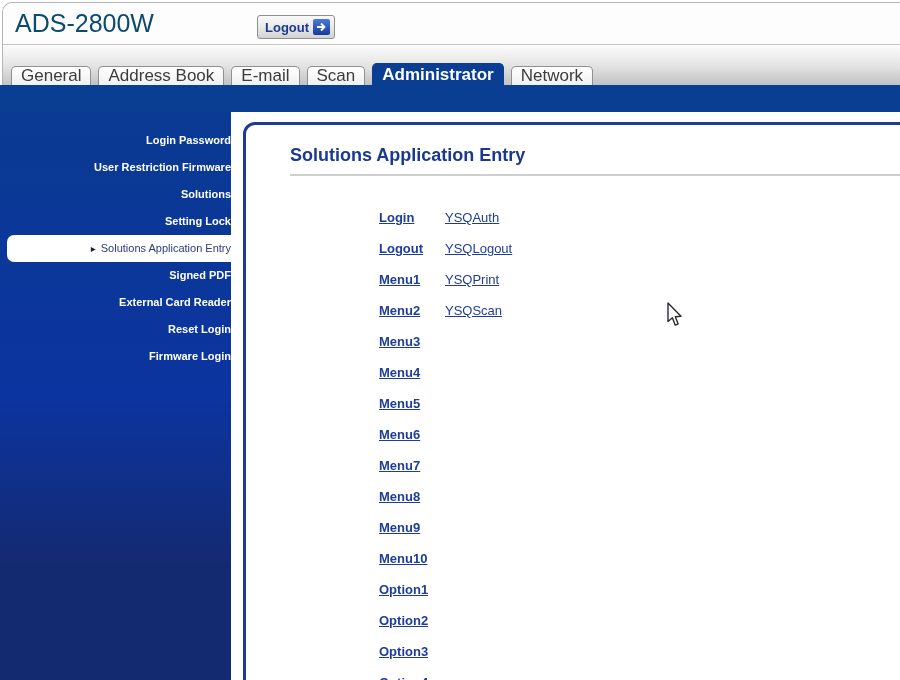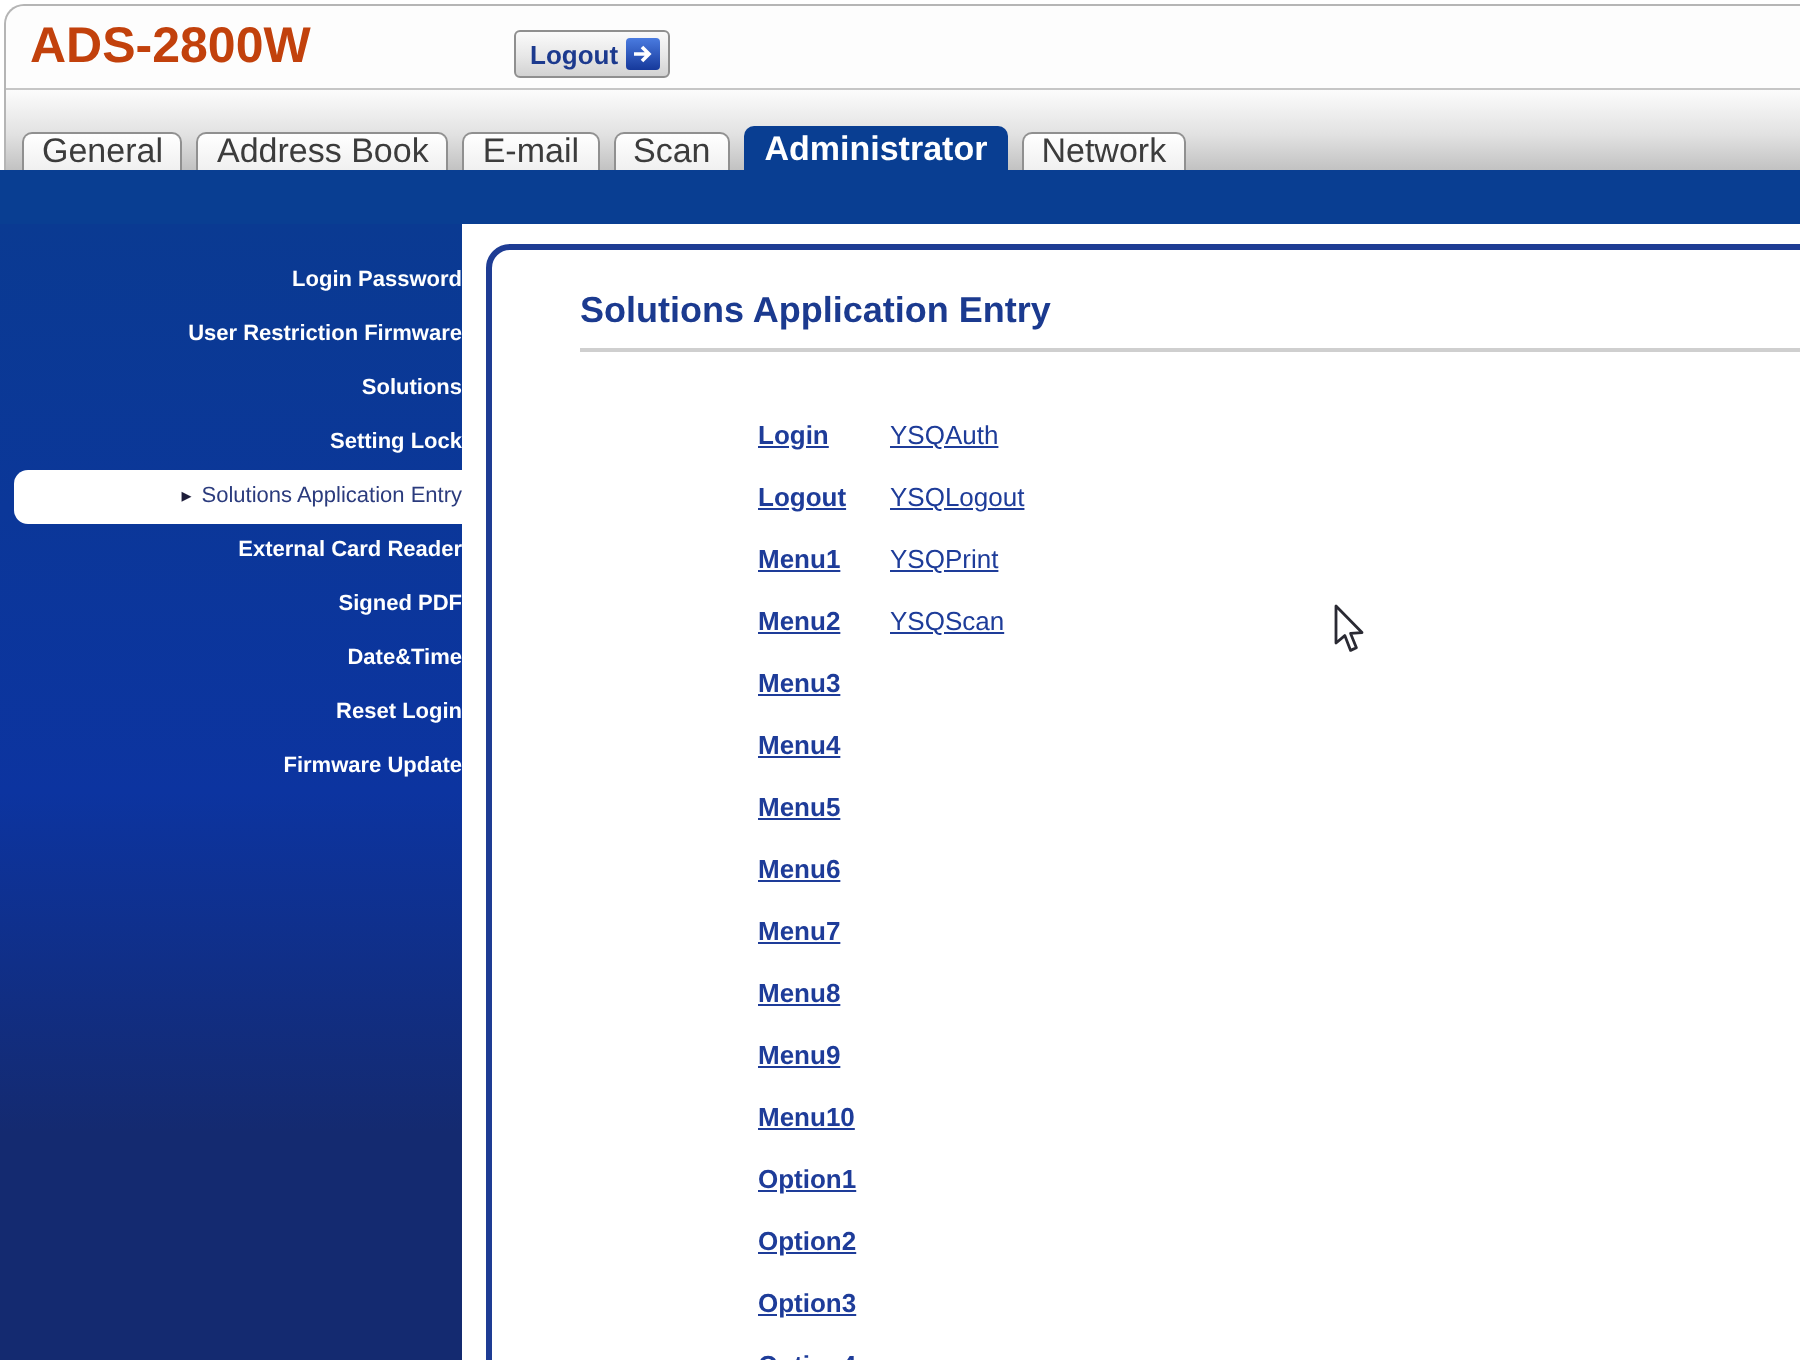--- a/index.html
+++ b/index.html
@@ -5,21 +5,21 @@
   html,body{margin:0;padding:0;background:#fff;}
   .page{position:relative;width:900px;height:680px;overflow:hidden;background:#fff;
         font-family:"Liberation Sans",sans-serif;}
 
   
   .chrome{position:absolute;top:2px;left:2px;right:0;height:83px;
           border:1px solid #b5b5b5;border-right:none;border-bottom:none;
           border-radius:10px 0 0 0;background:#fff;box-sizing:border-box;}
   .header{position:relative;height:41px;display:flex;align-items:center;
           border-bottom:1px solid #c6c6c6;border-radius:10px 0 0 0;background:#fdfdfd;}
-  .product-title{margin-left:12px;font-size:25px;font-weight:bold;color:#c2410c;}
+  .product-title{margin-left:12px;font-size:25px;font-weight:normal;color:#0c4a6e;}
   .logout-btn{position:absolute;left:254px;top:12px;height:22px;display:flex;align-items:center;
           gap:4px;padding:0 4px 0 7px;border:1px solid #8f8f8f;border-radius:3px;
           background:linear-gradient(180deg,#fafafa,#e7e7e7 55%,#d2d2d2);
           font-size:13px;font-weight:bold;color:#1c3a8e;cursor:pointer;}
   .logout-arrow{width:17px;height:16px;border-radius:2px;display:flex;align-items:center;
           justify-content:center;background:linear-gradient(180deg,#4a7be0,#16399b);}
   .tabstrip{height:40px;background:linear-gradient(180deg,#fcfcfc,#e2e2e2 55%,#c2c2c2);
           display:flex;align-items:flex-end;padding-left:8px;}
   .tab{height:18px;line-height:18px;padding:0 9px;margin-right:7px;
           border:1px solid #909090;border-bottom:none;border-radius:5px 5px 0 0;
@@ -124,37 +124,34 @@
 
       <div class="side-item">
         <span>Setting Lock</span>
       </div>
 
       <div class="side-item sub selected">
         <span class="arrow"></span><span>Solutions Application Entry</span>
       </div>
 
       <div class="side-item">
+        <span>Signed PDF</span>
+      </div>
+
+      <div class="side-item">
         <span>External Card Reader</span>
       </div>
 
-      <div class="side-item">
-        <span>Signed PDF</span>
-      </div>
-
-      <div class="side-item">
-        <span>Date&amp;Time</span>
-      </div>
 
       <div class="side-item">
         <span>Reset Login</span>
       </div>
 
       <div class="side-item">
-        <span>Firmware Update</span>
+        <span>Firmware Login</span>
       </div>
     </div>
 
   <div class="panel">
     <div class="panel-title">Solutions Application Entry</div>
     <div class="title-rule"></div>
 
     <div class="entries">
 
         <div class="entry-row">

